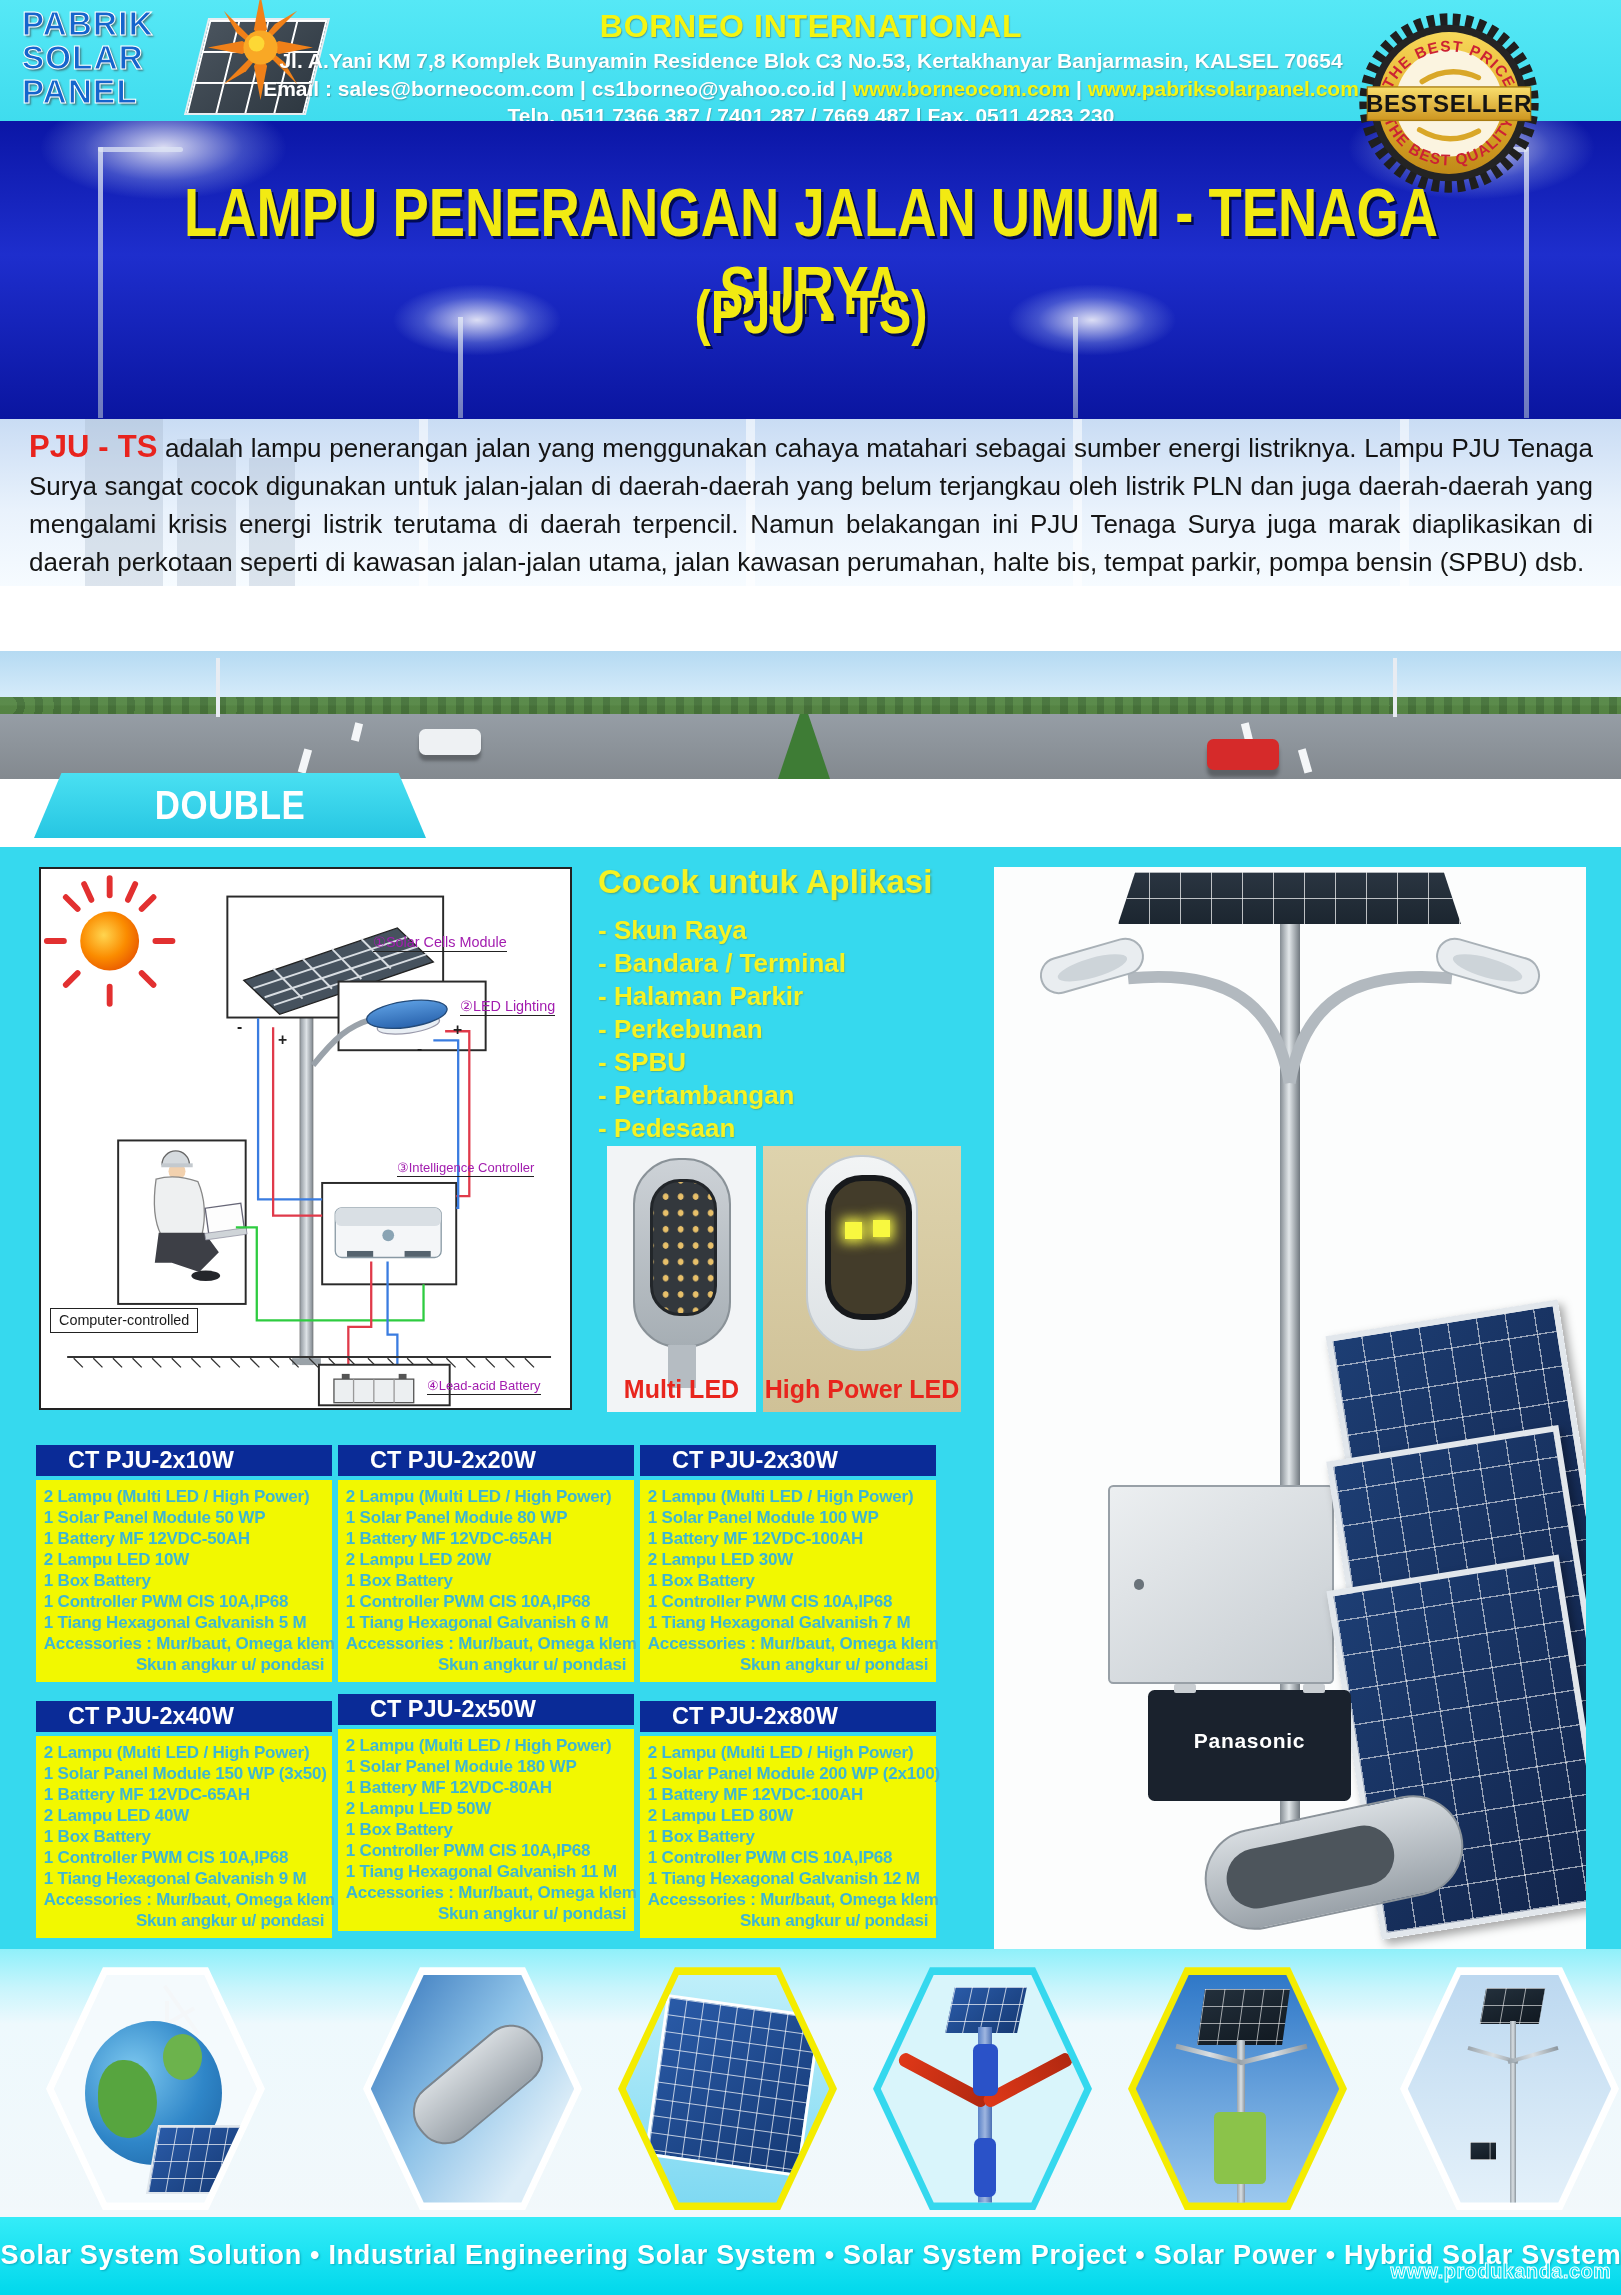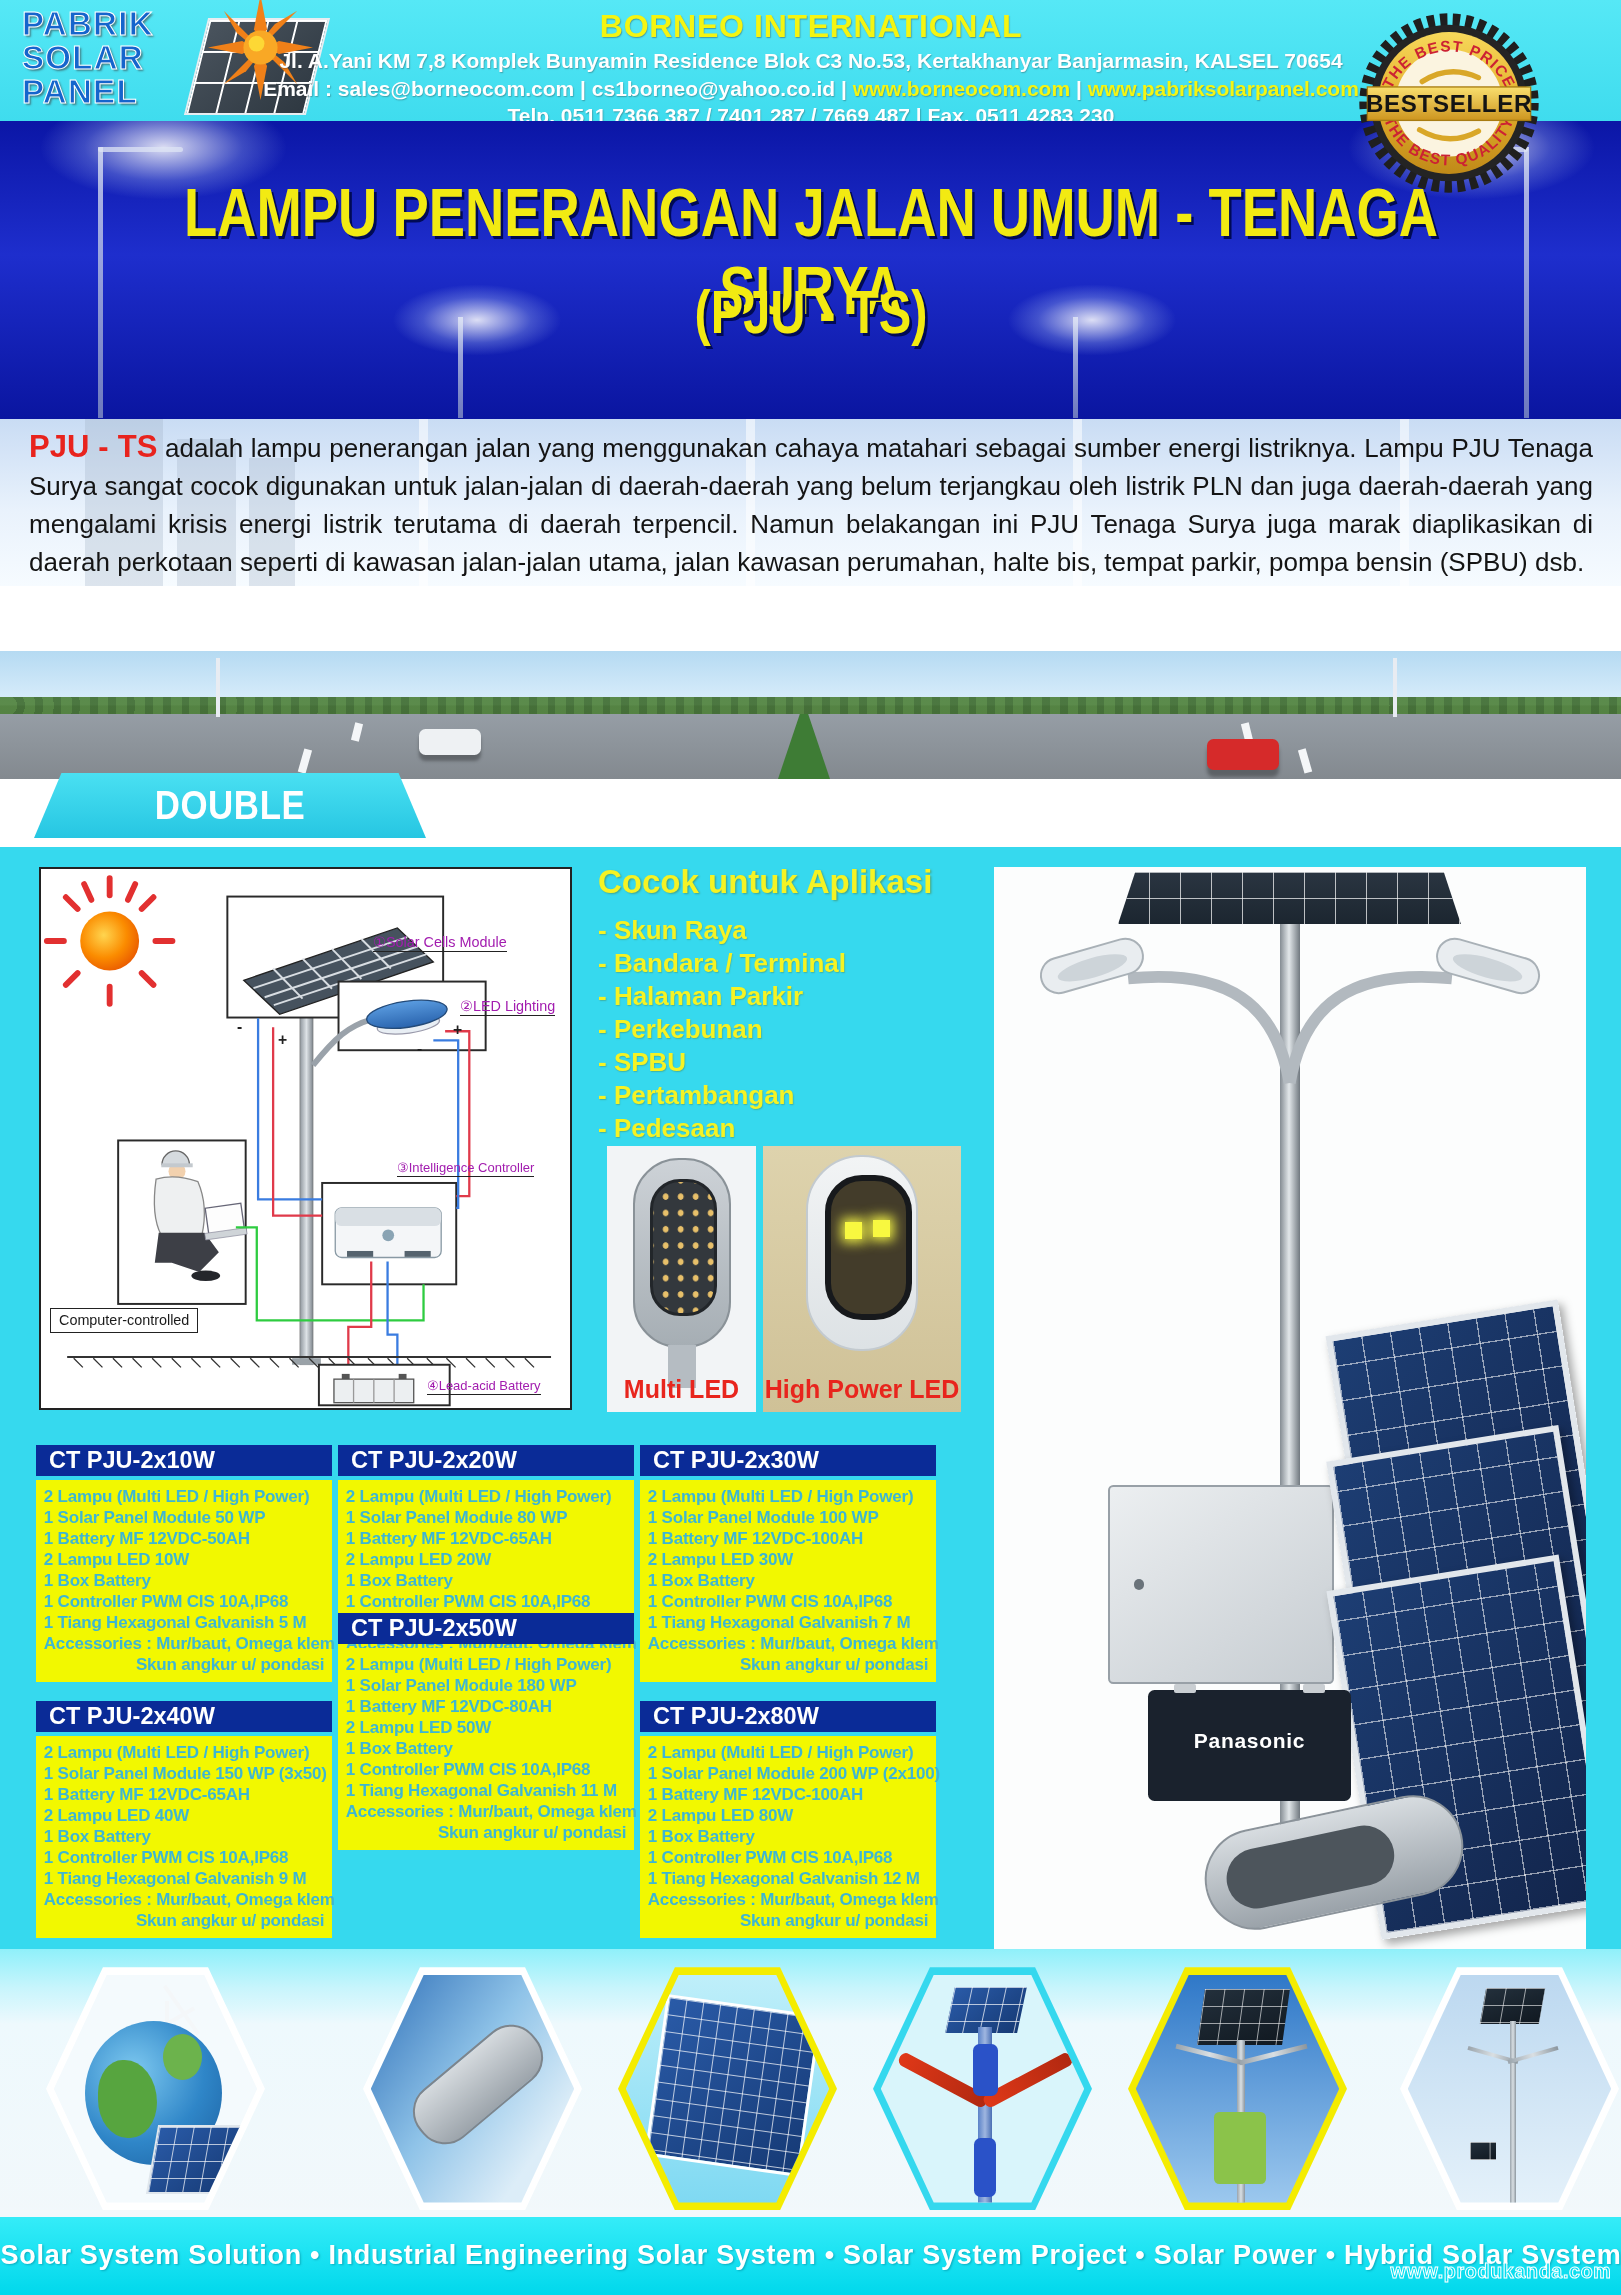--- a/index.html
+++ b/index.html
@@ -133,21 +133,21 @@
                        repeating-linear-gradient(90deg,rgba(255,255,255,.55) 0 1.3px,transparent 1.3px 29px),
                        linear-gradient(135deg,#1d3e74,#12244a);box-shadow:3.9px 5.2px 9.2px rgba(0,0,0,.35);}
   .pp-lamp{position:absolute;left:209px;top:945px;width:262px;height:101px;border-radius:52px;
       background:linear-gradient(180deg,#d7dce0,#9aa2a9);border:2.6px solid #8b939a;
       transform:rotate(-12deg);z-index:4;box-sizing:border-box;}
   .pp-lamp-win{position:absolute;left:19.6px;top:18.3px;width:170px;height:60px;border-radius:31px;background:#4d555c;}
 
   
   .product-table{position:absolute;width:296px;}
   .pt-header{height:31px;background:#0a2b97;color:#ffffff;font-weight:bold;font-size:23.5px;
-             line-height:31px;padding-left:13px;}
+             line-height:31px;padding-left:32px;}
   .pt-body{margin-top:3.9px;background:#f2f800;padding:6.5px 2.6px 6.5px 7.8px;color:#3eb6d2;
            font-weight:bold;font-size:17px;line-height:21px;letter-spacing:-0.2px;}
   .pt-line{white-space:nowrap;}
   .pt-line.right{text-align:right;padding-right:5.2px;}
 
   
   .hexstrip{position:absolute;left:0;top:1949px;width:1622px;height:268px;
       background:linear-gradient(180deg,#8ff0fa 0,#c8f5fc 39px,#eef9fd 75px,#f2f8fb 100%);}
   .hex{position:absolute;top:18.3px;width:219px;height:243px;
       clip-path:polygon(26% 0,74% 0,100% 50%,74% 100%,26% 100%,0 50%);}
@@ -514,21 +514,21 @@
       <div class="pt-line">1 Solar Panel Module 150 WP (3x50)</div>
       <div class="pt-line">1 Battery MF 12VDC-65AH</div>
       <div class="pt-line">2 Lampu LED 40W</div>
       <div class="pt-line">1 Box Battery</div>
       <div class="pt-line">1 Controller PWM CIS 10A,IP68</div>
       <div class="pt-line">1 Tiang Hexagonal Galvanish 9 M</div>
       <div class="pt-line">Accessories : Mur/baut, Omega klem</div>
       <div class="pt-line right">Skun angkur u/ pondasi</div>
     </div>
   </div>
-  <div class="product-table" style="left:338px;top:1613px;">
+  <div class="product-table" style="left:338px;top:1694px;">
     <div class="pt-header">CT PJU-2x50W</div>
     <div class="pt-body">
       <div class="pt-line">2 Lampu (Multi LED / High Power)</div>
       <div class="pt-line">1 Solar Panel Module 180 WP</div>
       <div class="pt-line">1 Battery MF 12VDC-80AH</div>
       <div class="pt-line">2 Lampu LED 50W</div>
       <div class="pt-line">1 Box Battery</div>
       <div class="pt-line">1 Controller PWM CIS 10A,IP68</div>
       <div class="pt-line">1 Tiang Hexagonal Galvanish 11 M</div>
       <div class="pt-line">Accessories : Mur/baut, Omega klem</div>

